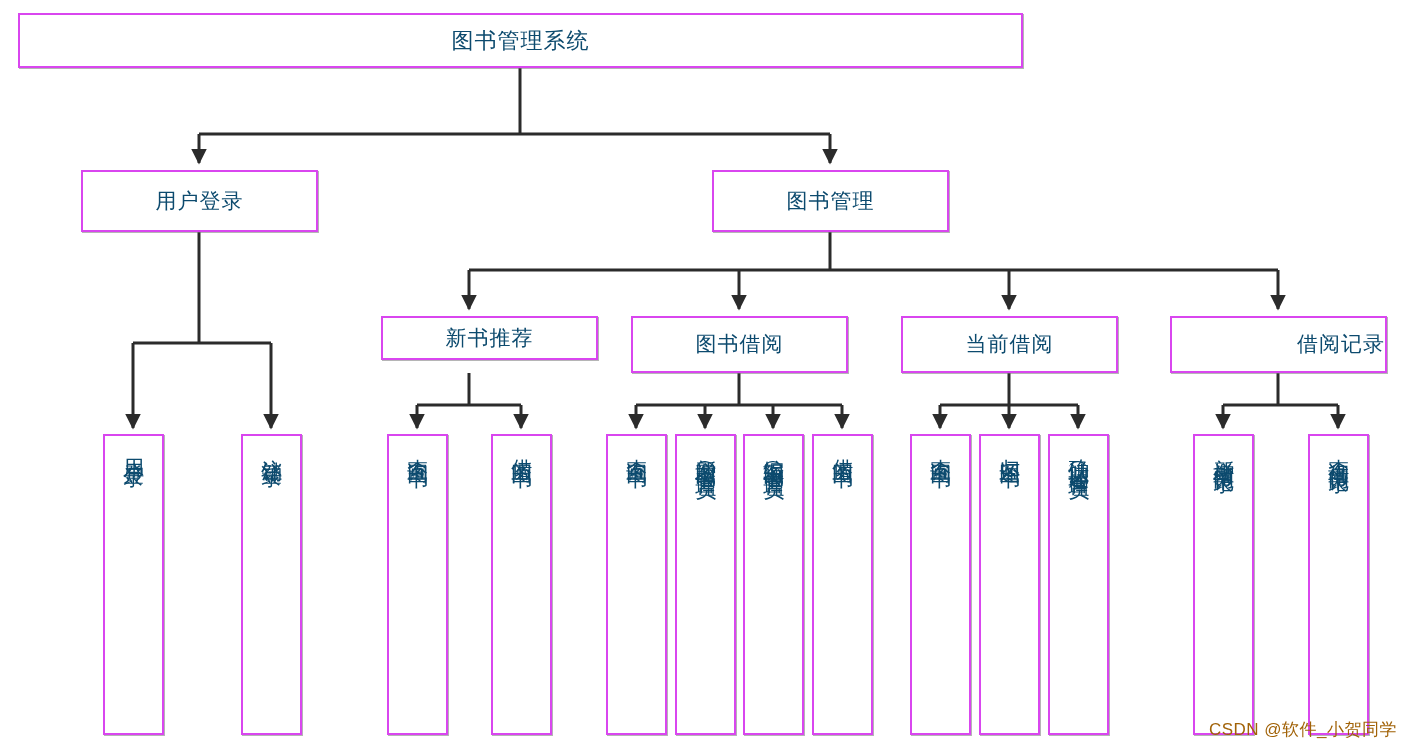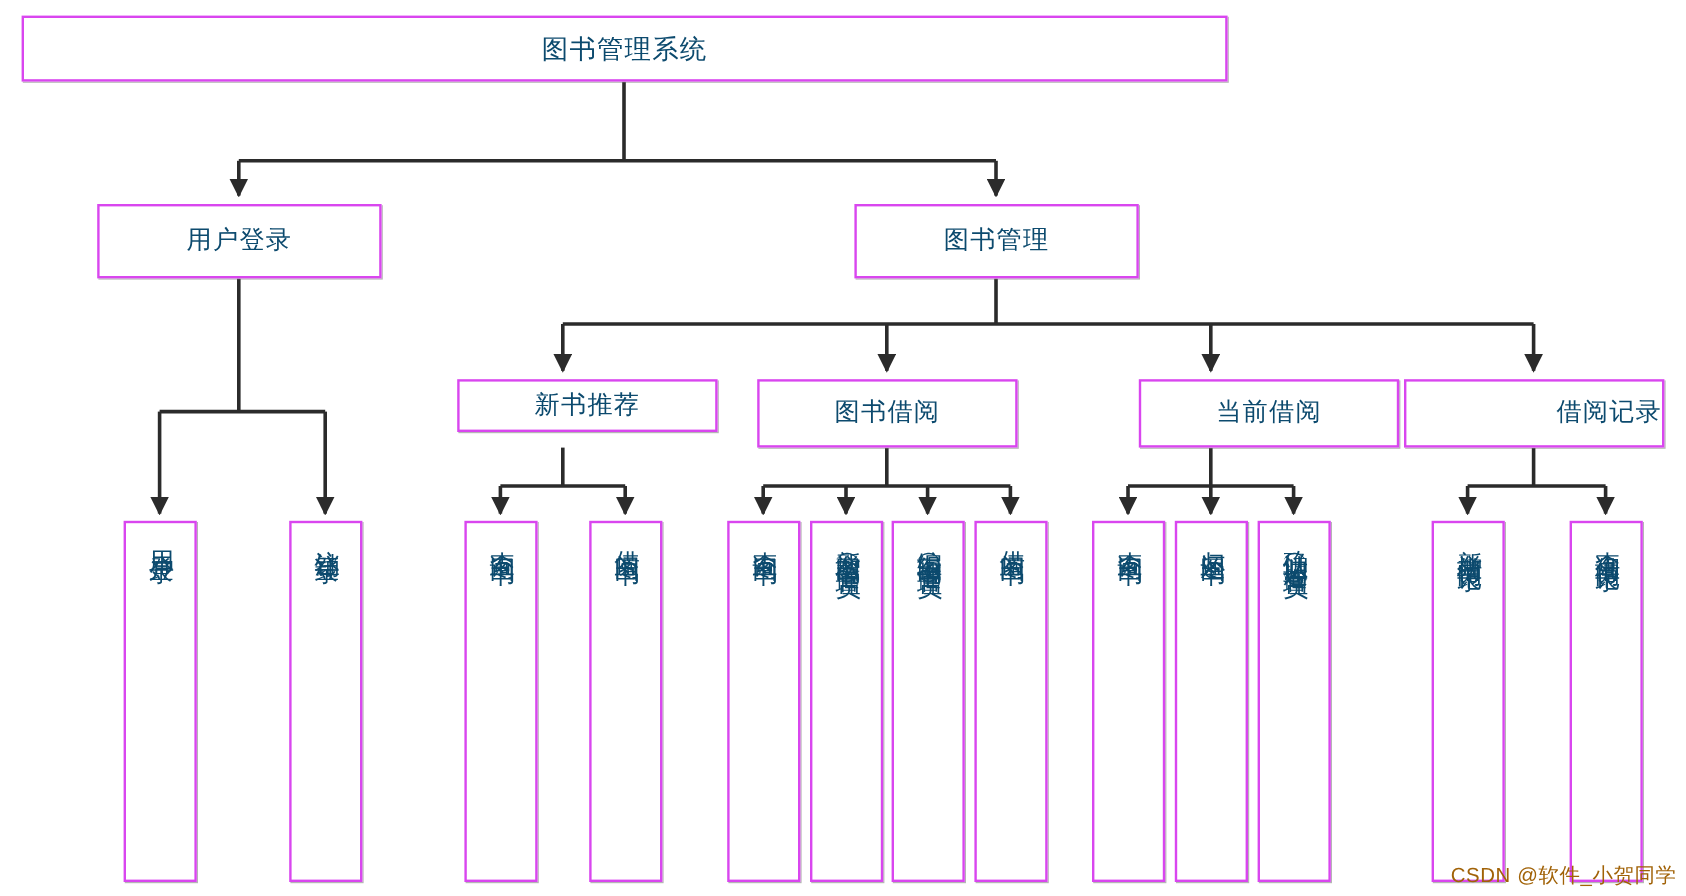--- a/index.html
+++ b/index.html
@@ -136,21 +136,21 @@
   <div class="node horizontal" style="left:712px; top:170px; width:237px; height:62px;">
     <span class="label">图书管理</span>
   </div>
 
   <div class="node horizontal" style="left:361px; top:316px; width:217px; height:44px;margin-left:20px;">
     <span class="label">新书推荐</span>
   </div>
   <div class="node horizontal" style="left:631px; top:316px; width:217px; height:57px;align-items:center;">
     <span class="label">图书借阅</span>
   </div>
-  <div class="node horizontal" style="left:901px; top:316px; width:217px; height:57px;margin-left:48px;">
+  <div class="node horizontal" style="left:901px; top:316px; width:217px; height:57px;">
     <span class="label">当前借阅</span>
   </div>
   <div class="node horizontal" style="left:1170px; top:316px; width:217px; height:57px;justify-content:flex-end;">
     <span class="label">借阅记录</span>
   </div>
 
   <div class="node vertical" style="left:103px; top:434px; width:61px; height:301px;">
     <span class="label">用户登录</span>
   </div>
   <div class="node vertical" style="left:241px; top:434px; width:61px; height:301px;">

